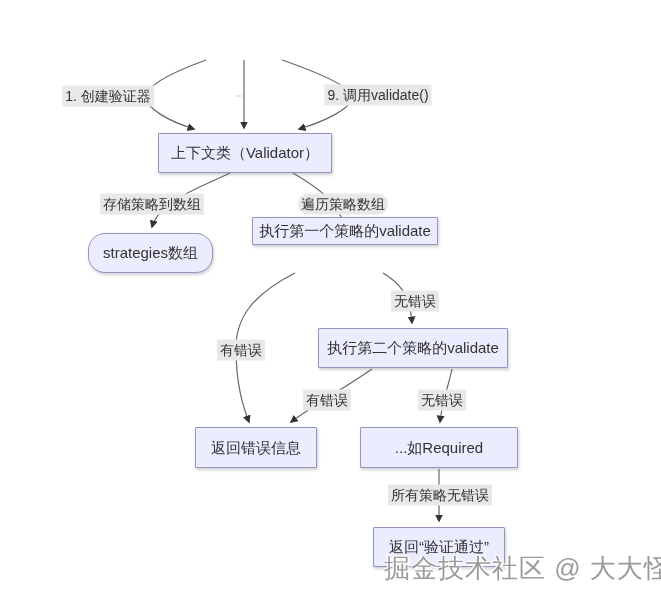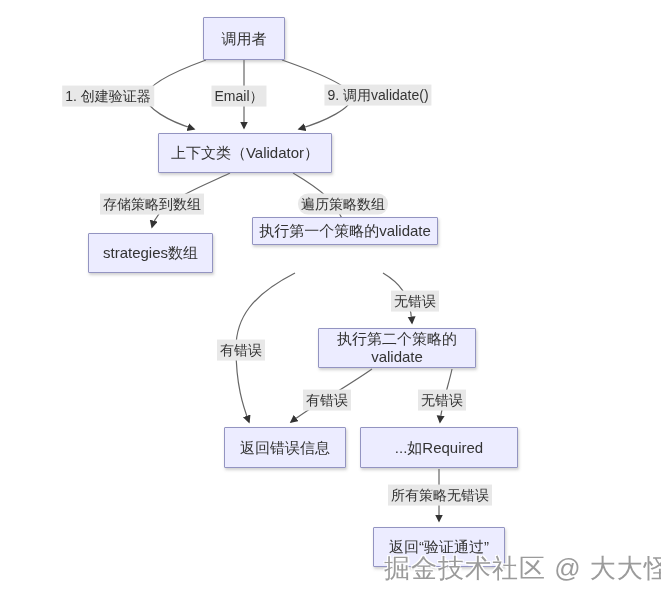--- a/index.html
+++ b/index.html
@@ -92,40 +92,38 @@
       <path d="M 295,273 C 252,295 236,318 236,348 C 236,385 243,406 249,422" marker-end="url(#arrow)"></path>
 
       <path d="M 372,369 C 348,386 312,406 291,422" marker-end="url(#arrow)"></path>
 
       <path d="M 452,369 C 449,384 442,402 440,422" marker-end="url(#arrow)"></path>
 
       <path d="M 439,469 L 439,521" marker-end="url(#arrow)"></path>
     </g>
   </svg>
 
-  <div class="node" style="left:203px; top:17px; width:82px; height:43px;">调用者</div>
 
   <div class="node" style="left:158px; top:133px; width:174px; height:40px;">上下文类（Validator）</div>
 
-  <div class="node" style="left:88px; top:233px; width:125px; height:40px;">strategies数组</div>
+  <div class="node" style="left:88px; top:233px; width:125px; height:40px;border-radius:17px;">strategies数组</div>
 
   <div class="node" style="left:252px; top:217px; width:186px; height:28px;">执行第一个策略的validate</div>
 
-  <div class="node" style="left:318px; top:328px; width:158px; height:40px;">执行第二个策略的validate</div>
+  <div class="node" style="left:318px; top:328px; width:190px; height:40px;">执行第二个策略的validate</div>
 
-  <div class="node" style="left:195px; top:427px; width:122px; height:41px;margin-left:29px;">返回错误信息</div>
+  <div class="node" style="left:195px; top:427px; width:122px; height:41px;">返回错误信息</div>
 
   <div class="node" style="left:360px; top:427px; width:158px; height:41px;">...如Required</div>
 
   <div class="node" style="left:373px; top:527px; width:132px; height:40px;">返回“验证通过”</div>
 
   <div class="edge-label" style="left:108px; top:96px;">1. 创建验证器</div>
 
   <div class="edge-label" style="left:239px; top:96px;">
-    <span class="line">Email）</span>
   </div>
 
   <div class="edge-label" style="left:378px; top:95px;">9. 调用validate()</div>
 
   <div class="edge-label" style="left:152px; top:204px;">存储策略到数组</div>
 
   <div class="edge-label" style="left:343px; top:204px;border-radius:10px;">遍历策略数组</div>
 
   <div class="edge-label" style="left:415px; top:301px;">无错误</div>
 

